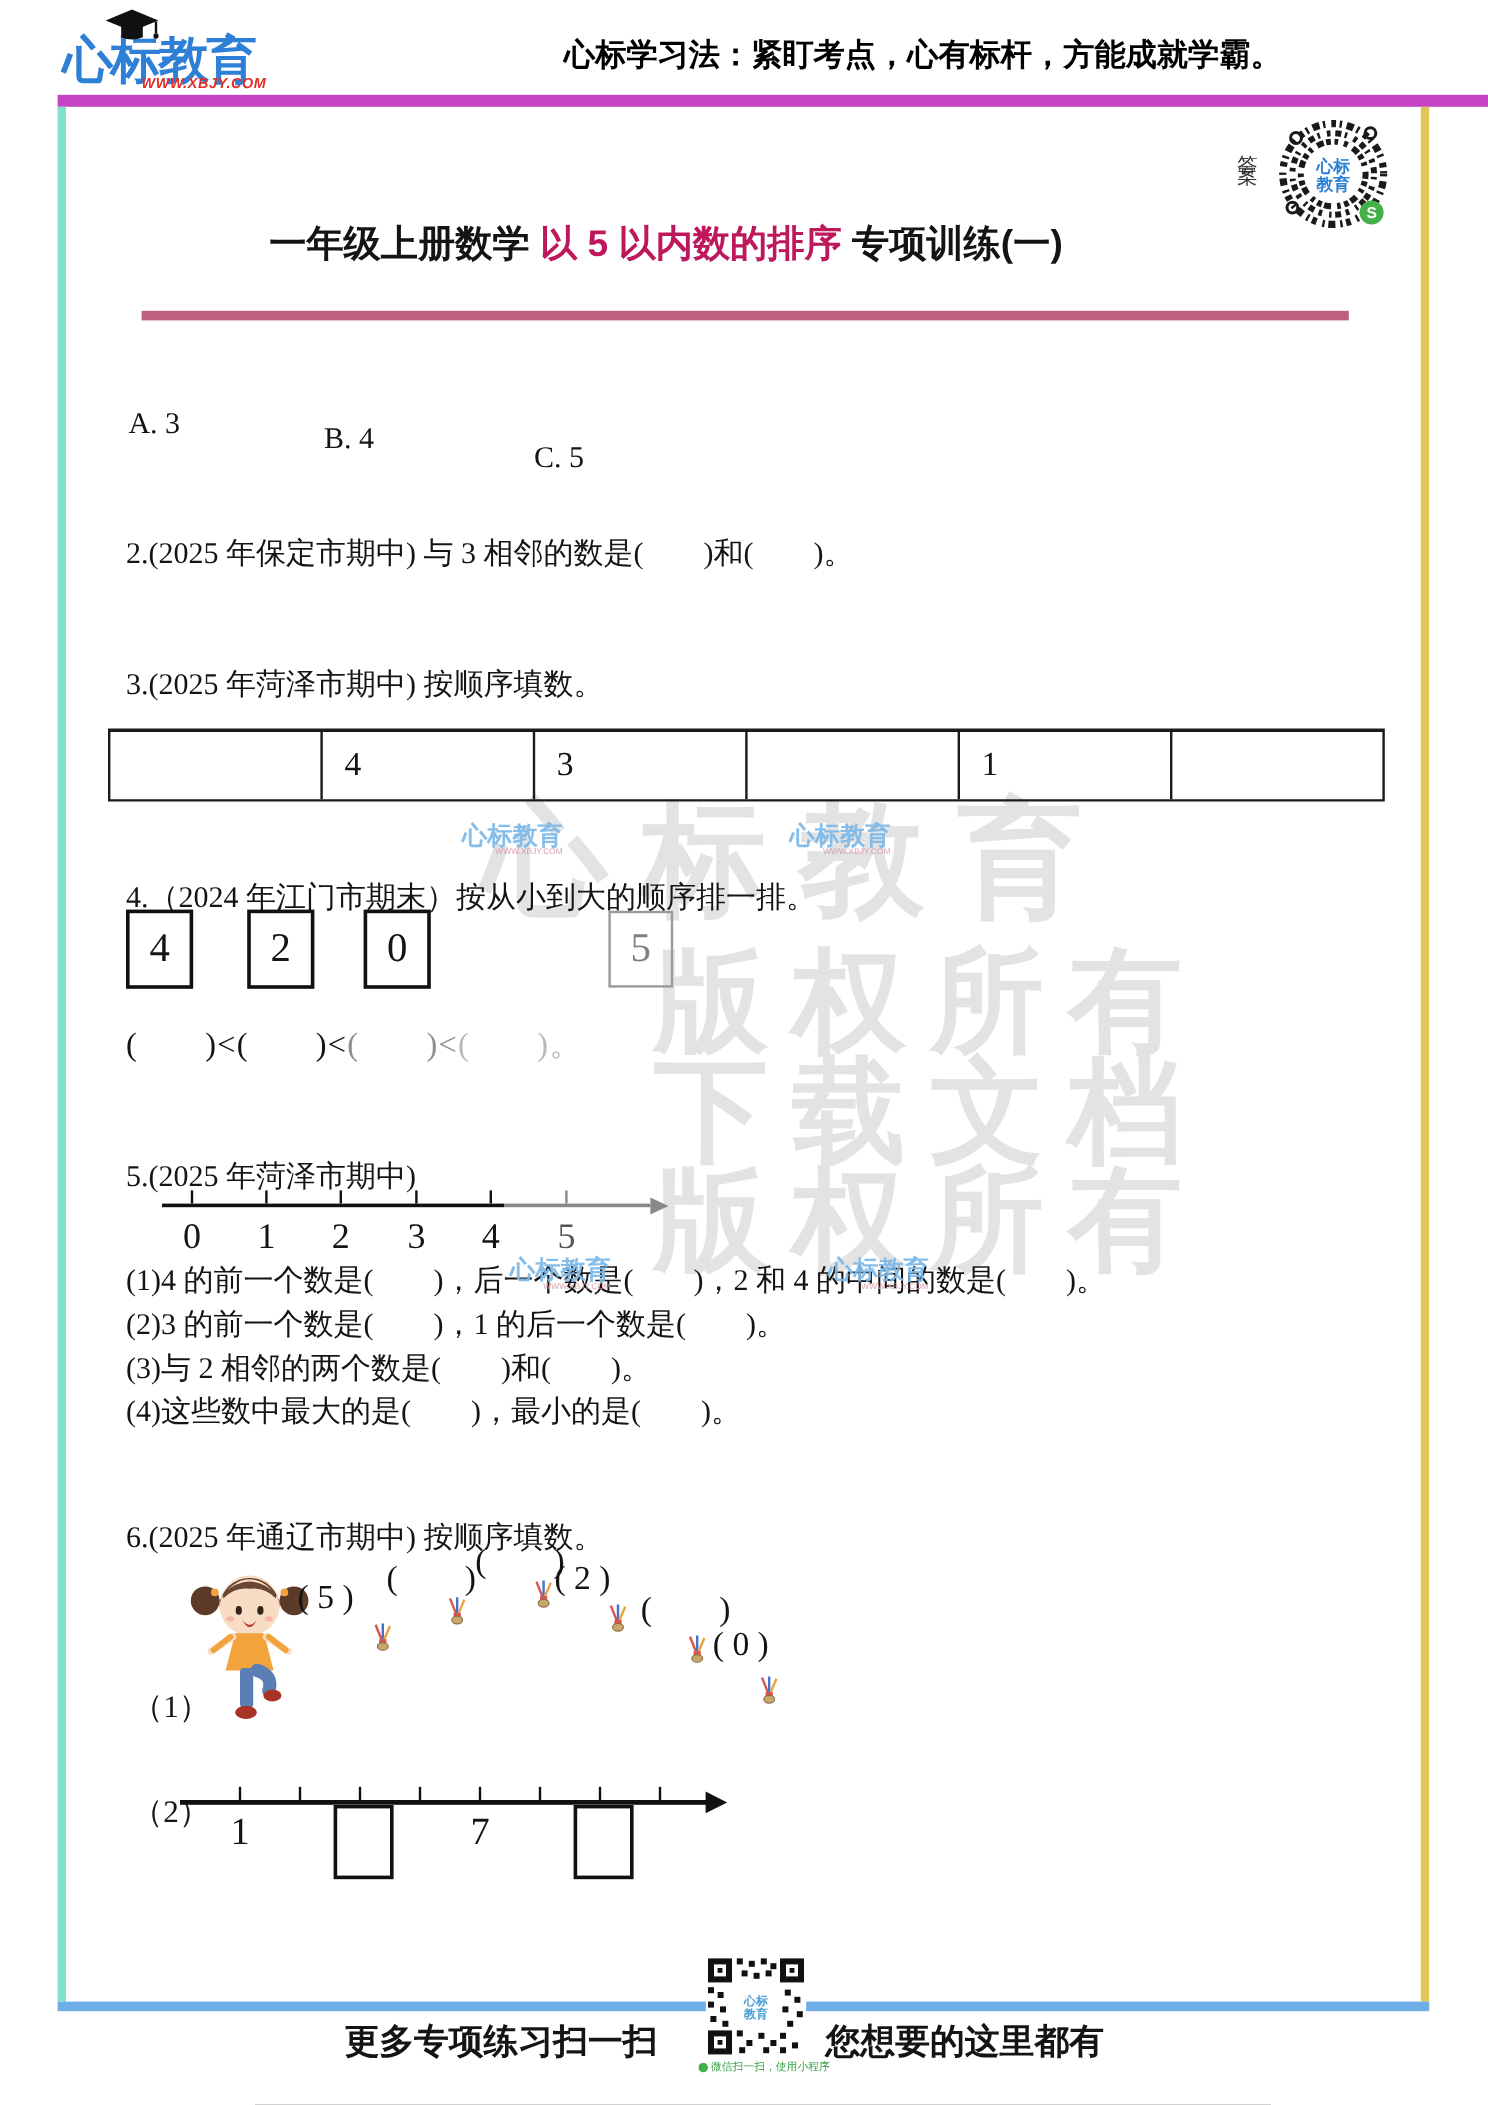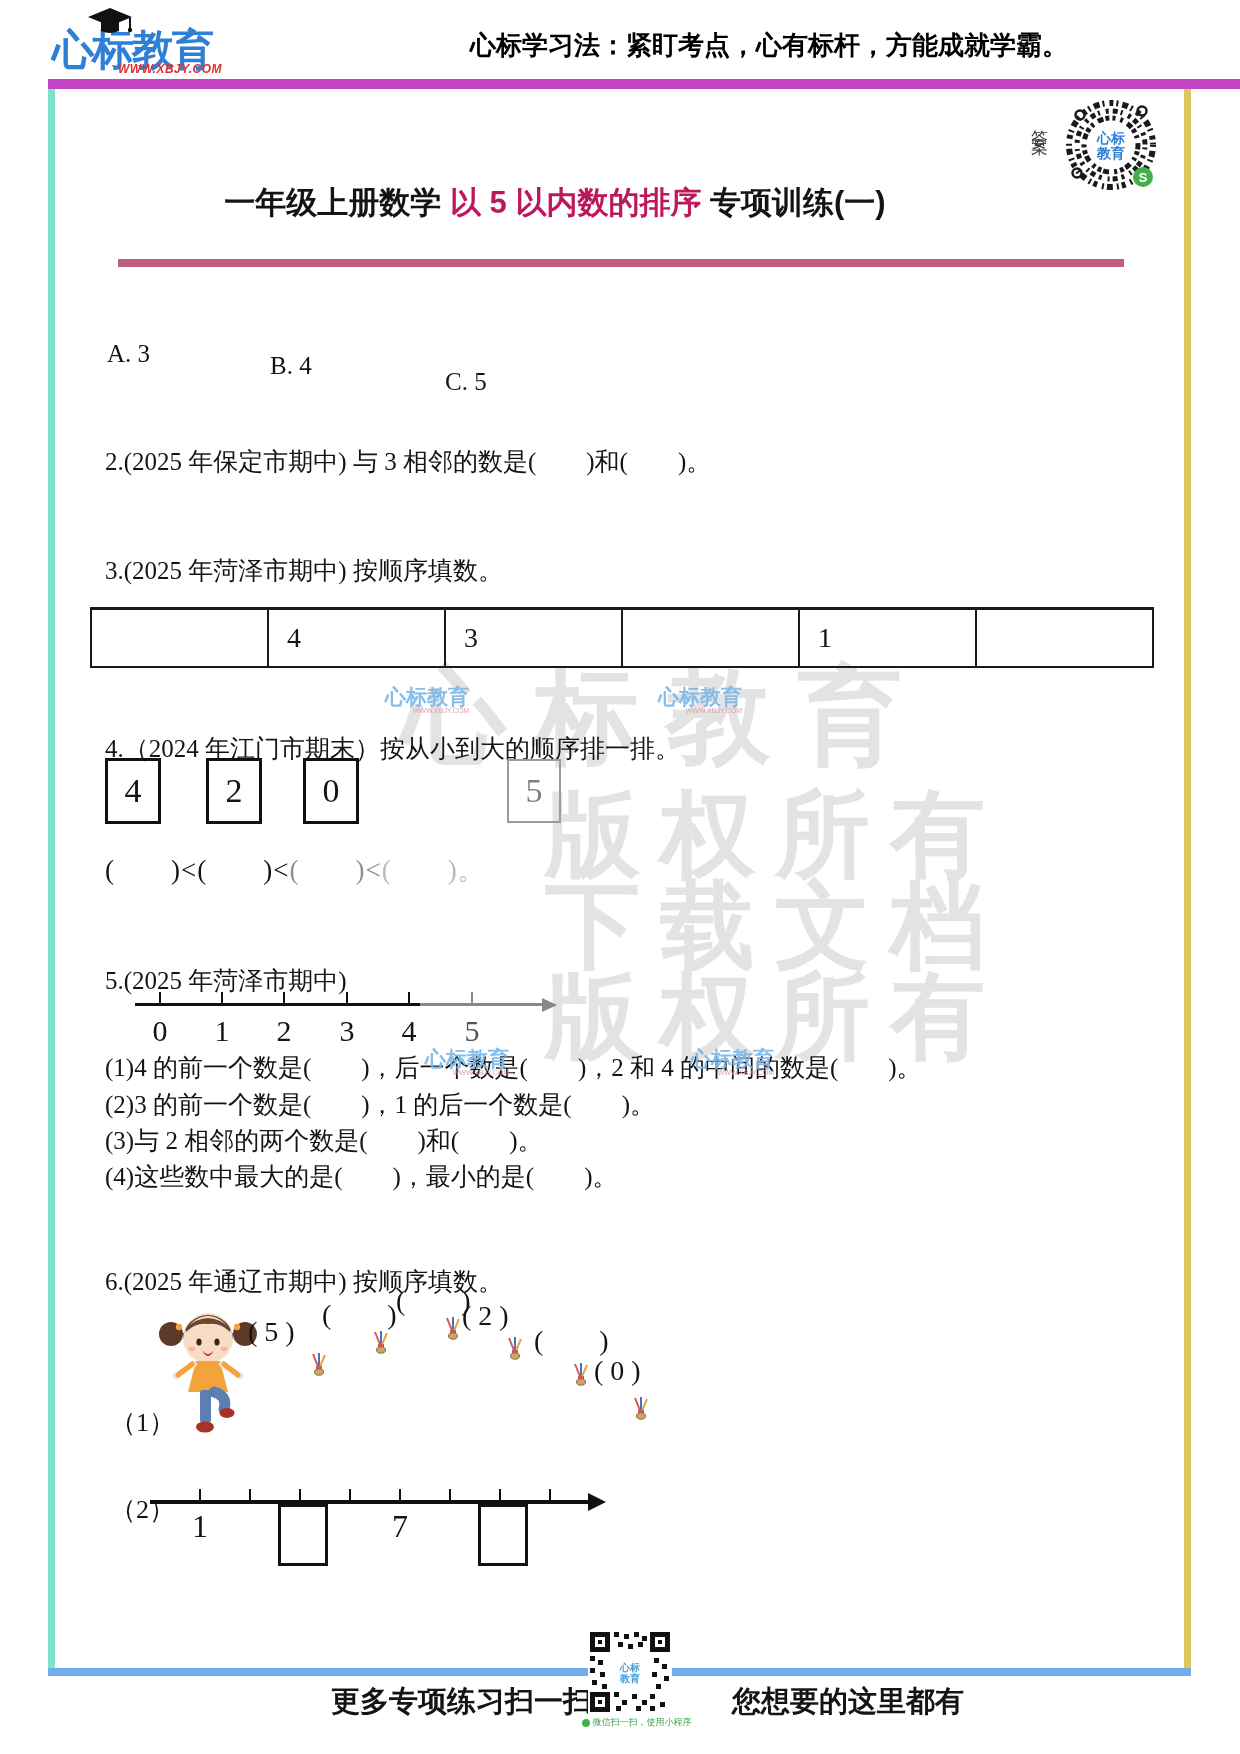--- a/index.html
+++ b/index.html
@@ -61,21 +61,21 @@
   .nl-label{position:absolute;width:34px;text-align:center;font-size:30px;}
   .arrow-gray{position:absolute;width:0;height:0;border-top:7px solid transparent;
               border-bottom:7px solid transparent;border-left:15px solid #888;}
   .arrow-black{position:absolute;width:0;height:0;border-top:9px solid transparent;
                border-bottom:9px solid transparent;border-left:18px solid #111;}
   .nl-box{position:absolute;width:44px;height:56px;border:3px solid #111;background:#fff;}
   
   .paren{position:absolute;font-size:28px;z-index:2;}
   .q6label{font-size:26px;}
   
-  .footer-text{font-size:29px;font-weight:600;z-index:3;margin-left:44px;}
+  .footer-text{font-size:29px;font-weight:600;z-index:3;}
   .qr-caption{font-size:9px;color:#3aa04a;z-index:3;
               font-family:"Liberation Sans","DejaVu Sans",sans-serif;}
 </style>
 </head>
 <body>
 
 <div class="page">
 
   <div class="abs logo-text t" style="left:52px;top:22px;">心标教育</div>
   <svg class="abs" style="left:86px;top:6px;" width="48" height="30" viewBox="0 0 48 30">

